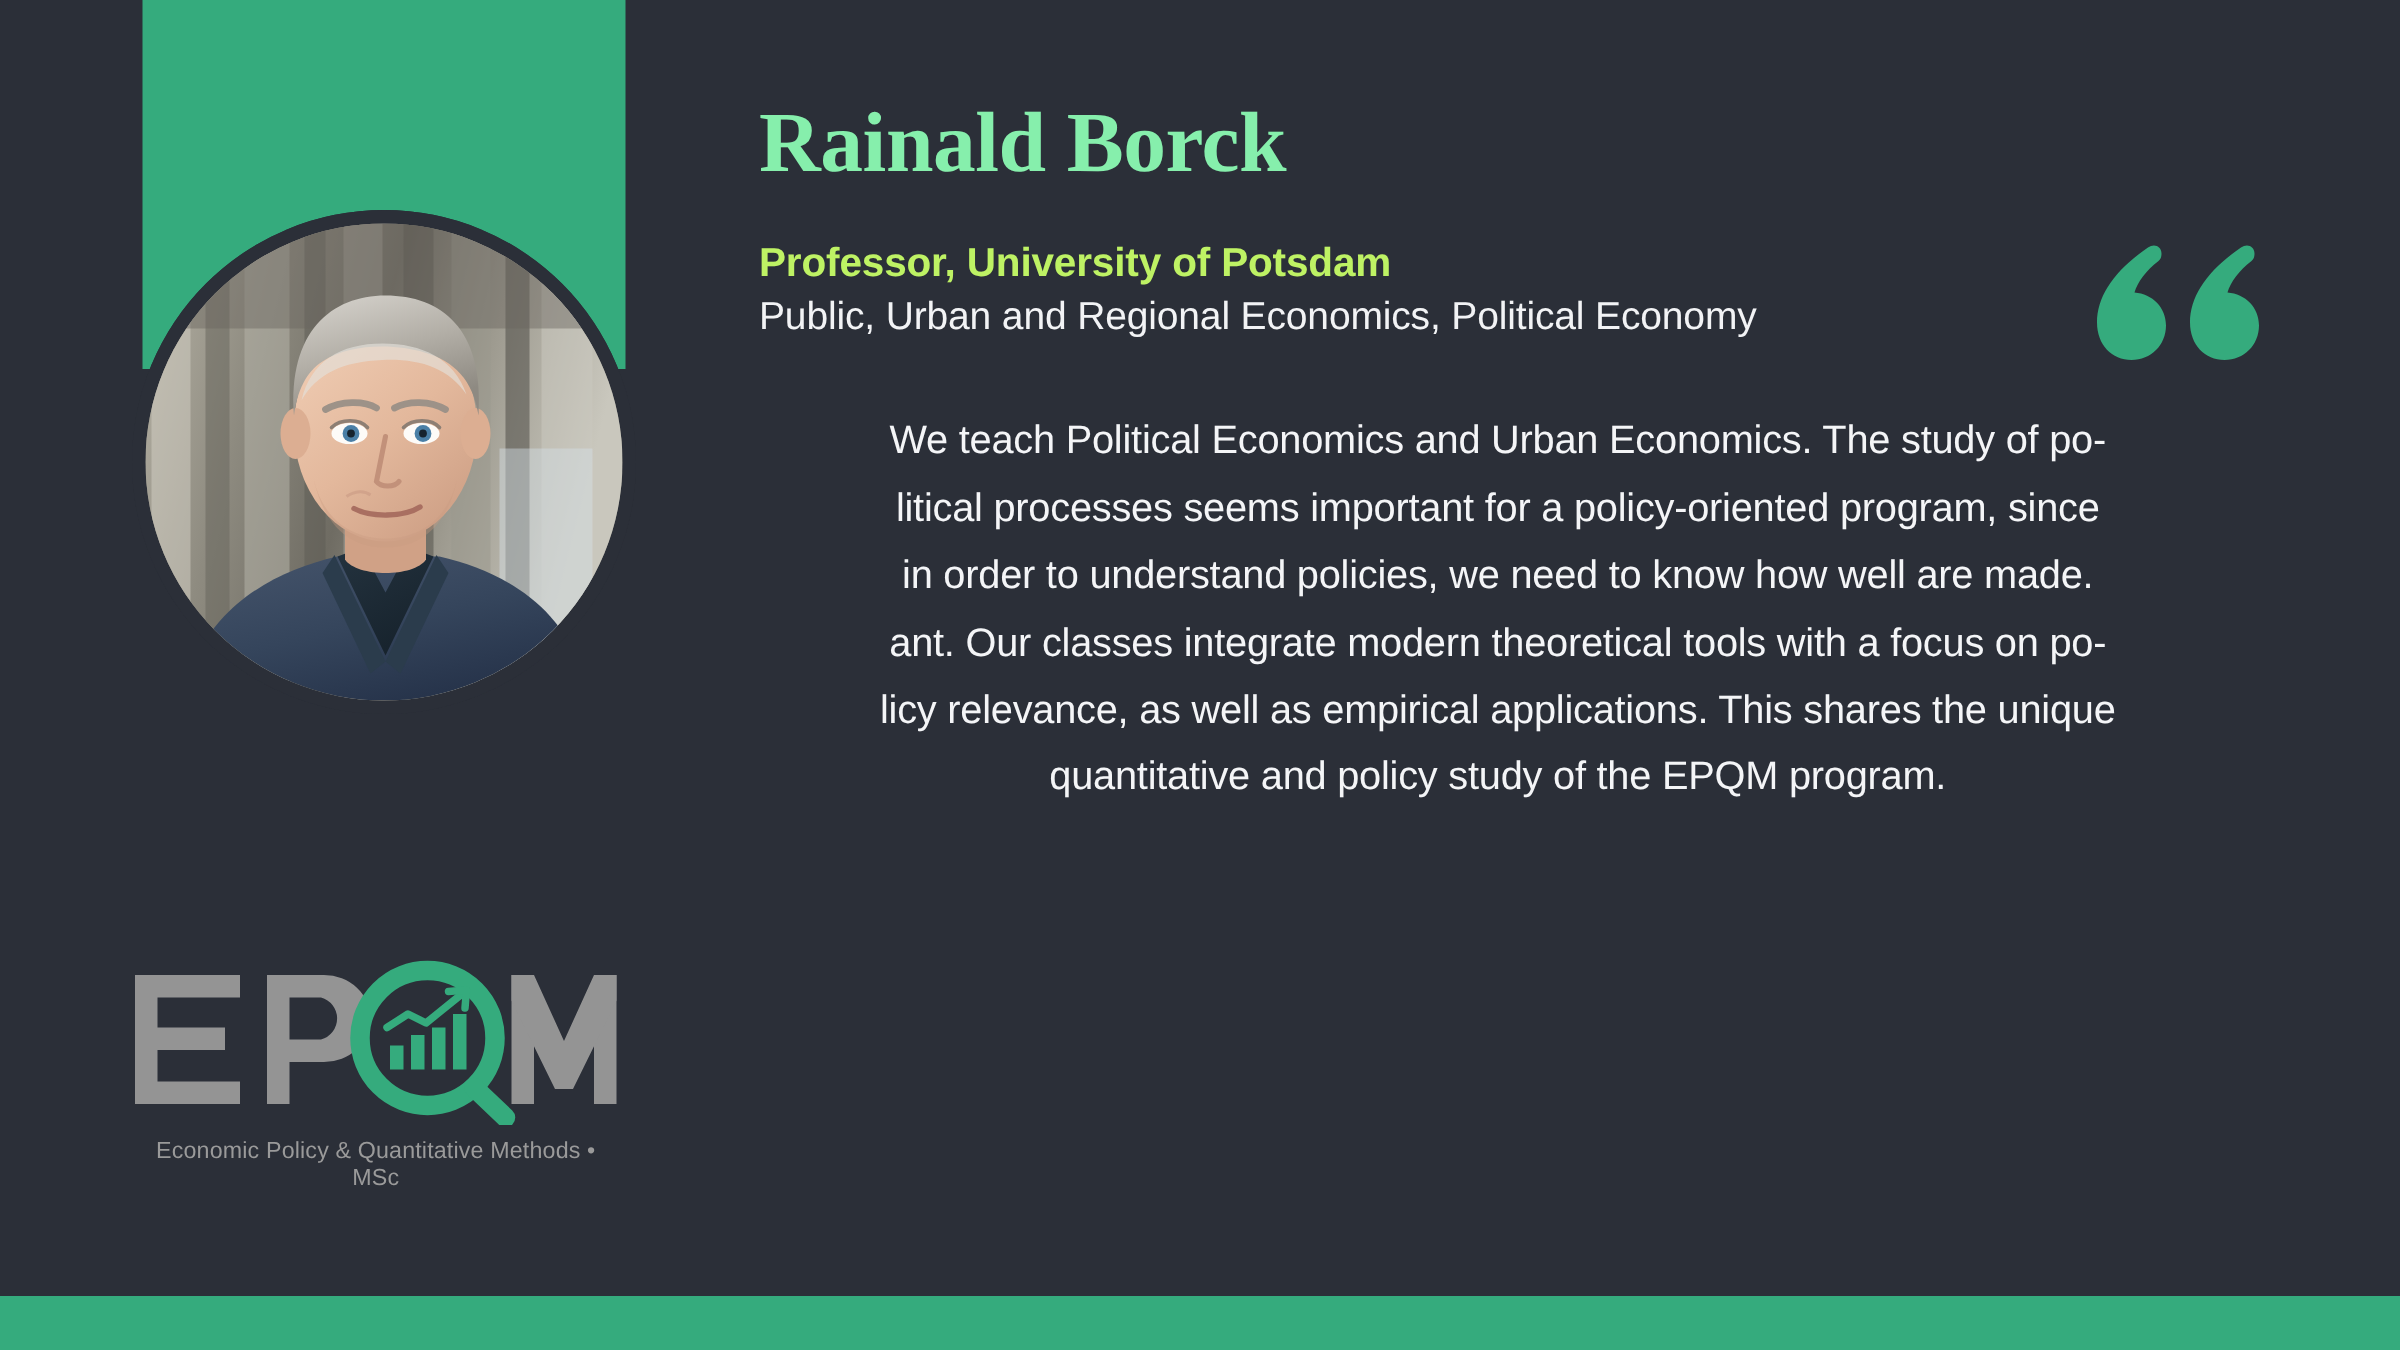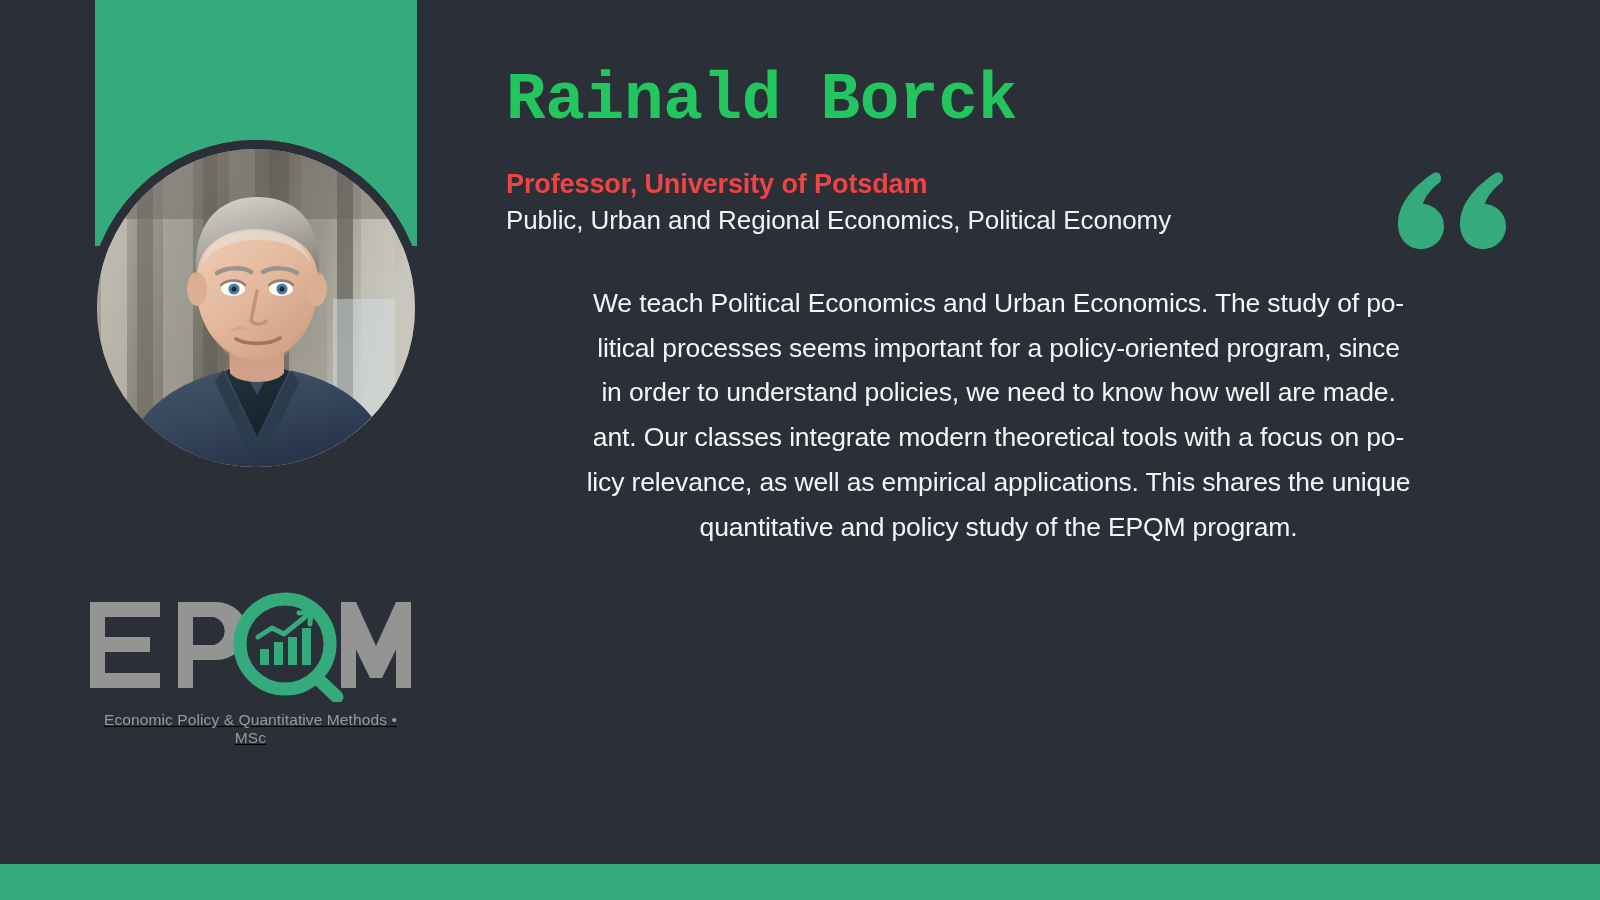--- a/index.html
+++ b/index.html
@@ -67,22 +67,21 @@
     border-radius: 50%;
     overflow: hidden;
     background: #8d8b82;
   }
   .portrait svg { display: block; }
 
   
   .logo {
     position: absolute;
     left: 88px;
-    top: 592px;
-    text-decoration: underline;
+    top: 640px;
   }
   .logo-mark {
     display: block;
   }
   .logo-tagline {
     margin-top: 9px;
     color: #9a9a9a;
     font-size: 15.5px;
     letter-spacing: 0.1px;
     text-align: center;
@@ -91,34 +90,34 @@
   }
 
   
   .content {
     position: absolute;
     left: 506px;
     top: 66px;
     width: 992px;
   }
   .name {
-    color: #22c55e;
-    font-size: 66px;
+    color: #86efac;
+    font-size: 57px;
     font-weight: bold;
     line-height: 1.05;
     letter-spacing: -0.3px;
     margin: 0;
-    font-family: Liberation Mono, monospace;
+    font-family: Liberation Serif, serif;
   }
   .role-block {
     margin-top: 31px;
     position: relative;
   }
   .role-line-1 {
-    color: #ef4444;
+    color: #bef264;
     font-size: 27px;
     font-weight: bold;
     line-height: 1.35;
     letter-spacing: -0.1px;
   }
   .role-line-2 {
     color: #f2f3f5;
     font-size: 26px;
     font-weight: normal;
     line-height: 1.35;

